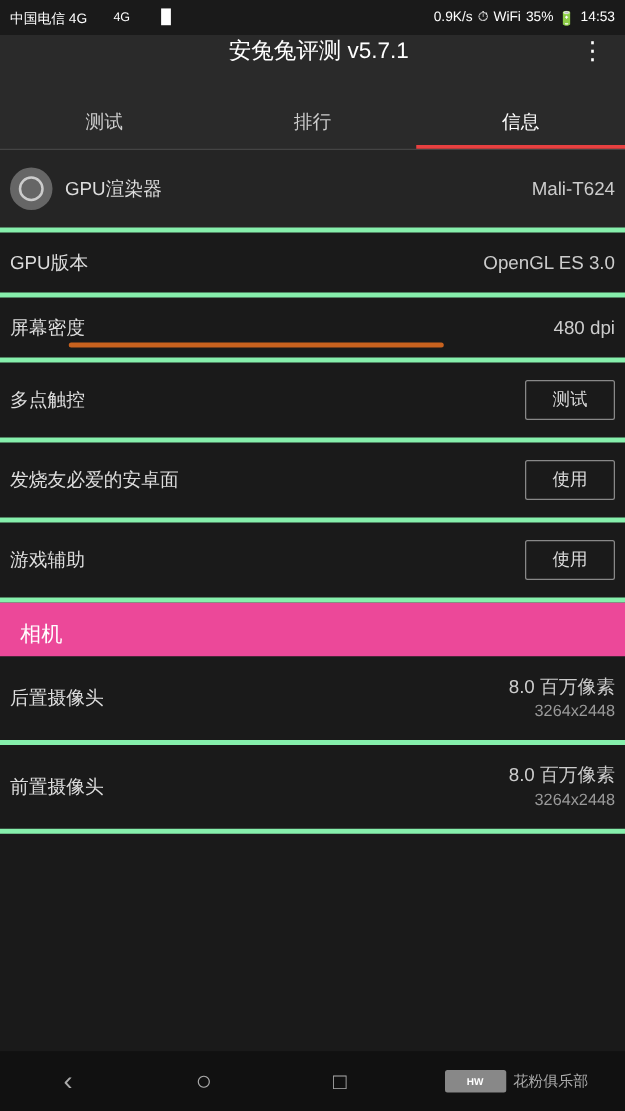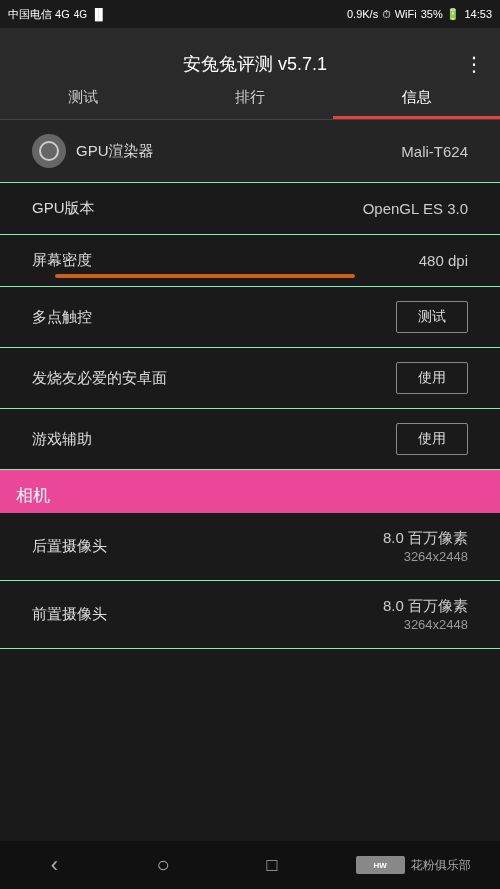--- a/index.html
+++ b/index.html
@@ -18,30 +18,30 @@
       width: 100%;
       height: 28px;
       background: #1a1a1a;
       display: flex;
       align-items: center;
       justify-content: space-between;
       padding: 0 8px;
       font-size: 11px;
       color: #fff;
     }
-    .status-left { display: flex; align-items: center; gap: 4px; }
+    .status-left { display: flex; align-items: center; gap: 21px; }
     .status-right { display: flex; align-items: center; gap: 4px; }
 
     
     .title-bar {
       width: 100%;
       height: 48px;
       background: #2a2a2a;
       display: flex;
-      align-items: flex-end;
+      align-items: flex-start;
       justify-content: space-between;
       padding: 0 16px;
     }
     .title-text {
       font-size: 18px;
       color: #fff;
       flex: 1;
       text-align: center;
     }
     .menu-icon {
@@ -79,22 +79,22 @@
       right: 0;
       height: 3px;
       background: #e84040;
     }
 
     
     .info-row {
       display: flex;
       align-items: center;
       justify-content: space-between;
-      padding: 14px 32px;
-      border-bottom: 1px solid #86efac;
+      padding: 14px 8px;
+      border-bottom: 4px solid #86efac;
       min-height: 52px;
       position: relative;
     }
     .info-row.gpu-row {
       background: #252525;
     }
     .info-label {
       font-size: 15px;
       color: #ddd;
     }

